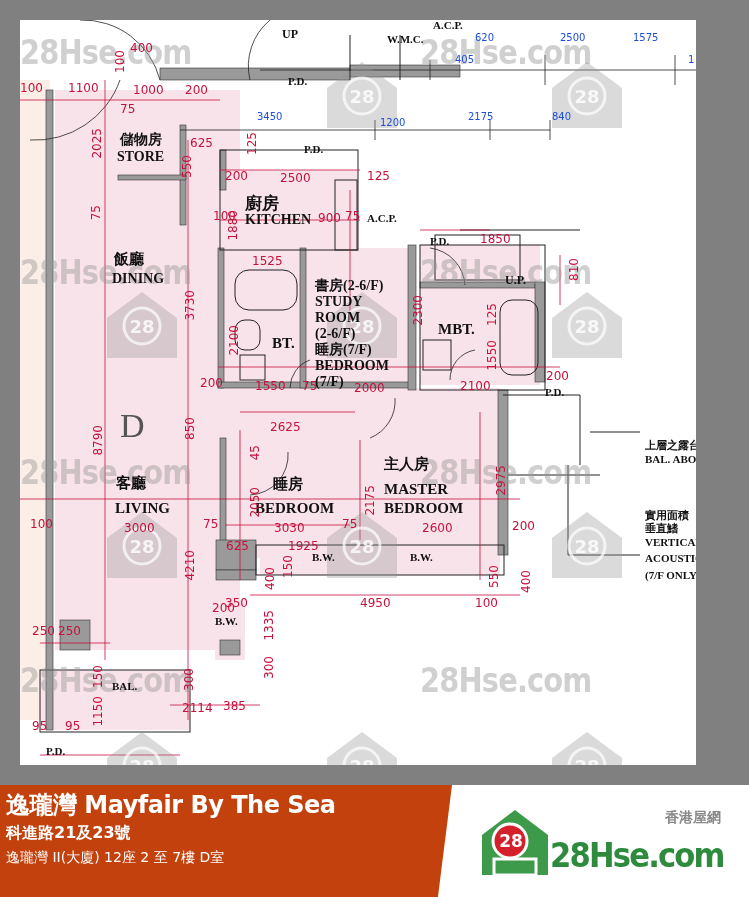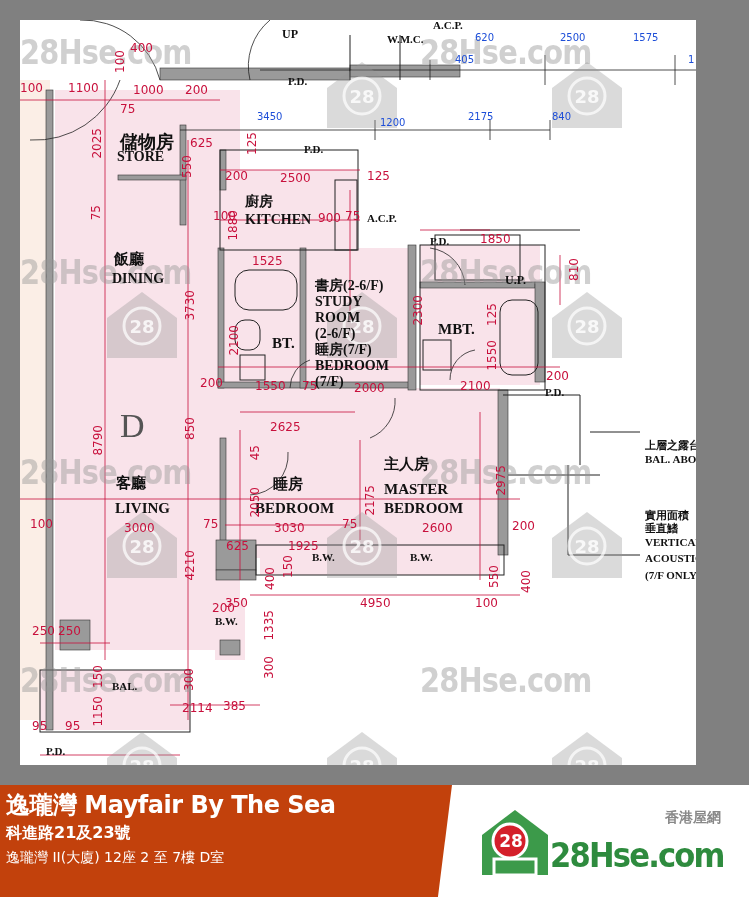--- a/index.html
+++ b/index.html
@@ -195,23 +195,23 @@
         <path d="M37 2 L72 28 L72 68 L2 68 L2 28 Z" fill="rgba(150,150,150,0.35)"></path>
         <circle cx="37" cy="36" r="18" fill="none" stroke="rgba(255,255,255,0.7)" stroke-width="3"></circle>
         <text x="37" y="43" text-anchor="middle" font-size="18" font-weight="bold" fill="rgba(255,255,255,0.8)" font-family="DejaVu Sans, sans-serif">28</text>
       </svg>
     <svg class="wm-house" style="left:530px;top:710px;" viewBox="0 0 74 70">
         <path d="M37 2 L72 28 L72 68 L2 68 L2 28 Z" fill="rgba(150,150,150,0.35)"></path>
         <circle cx="37" cy="36" r="18" fill="none" stroke="rgba(255,255,255,0.7)" stroke-width="3"></circle>
         <text x="37" y="43" text-anchor="middle" font-size="18" font-weight="bold" fill="rgba(255,255,255,0.8)" font-family="DejaVu Sans, sans-serif">28</text>
       </svg>
 
-    <div class="lbl" style="left:100px;top:113px;font-size:18px;">儲物房</div>
+    <div class="lbl" style="left:100px;top:113px;font-size:14px;">儲物房</div>
     <div class="lbl" style="left:97px;top:130px;font-size:14px;">STORE</div>
-    <div class="lbl" style="left:225px;top:175px;font-size:14px;">廚房</div>
+    <div class="lbl" style="left:225px;top:175px;font-size:17px;">廚房</div>
     <div class="lbl" style="left:225px;top:193px;font-size:14px;">KITCHEN</div>
     <div class="lbl" style="left:94px;top:232px;font-size:15px;">飯廳</div>
     <div class="lbl" style="left:92px;top:252px;font-size:14px;">DINING</div>
     <div class="lbl" style="left:100px;top:388px;font-size:34px;color:#555;font-weight:normal;">D</div>
     <div class="lbl" style="left:96px;top:456px;font-size:15px;">客廳</div>
     <div class="lbl" style="left:95px;top:481px;font-size:15px;">LIVING</div>
     <div class="lbl" style="left:252px;top:316px;font-size:15px;">BT.</div>
     <div class="lbl" style="left:295px;top:259px;font-size:14px;">書房(2-6/F)</div>
     <div class="lbl" style="left:295px;top:275px;font-size:14px;">STUDY</div>
     <div class="lbl" style="left:295px;top:291px;font-size:14px;">ROOM</div>

